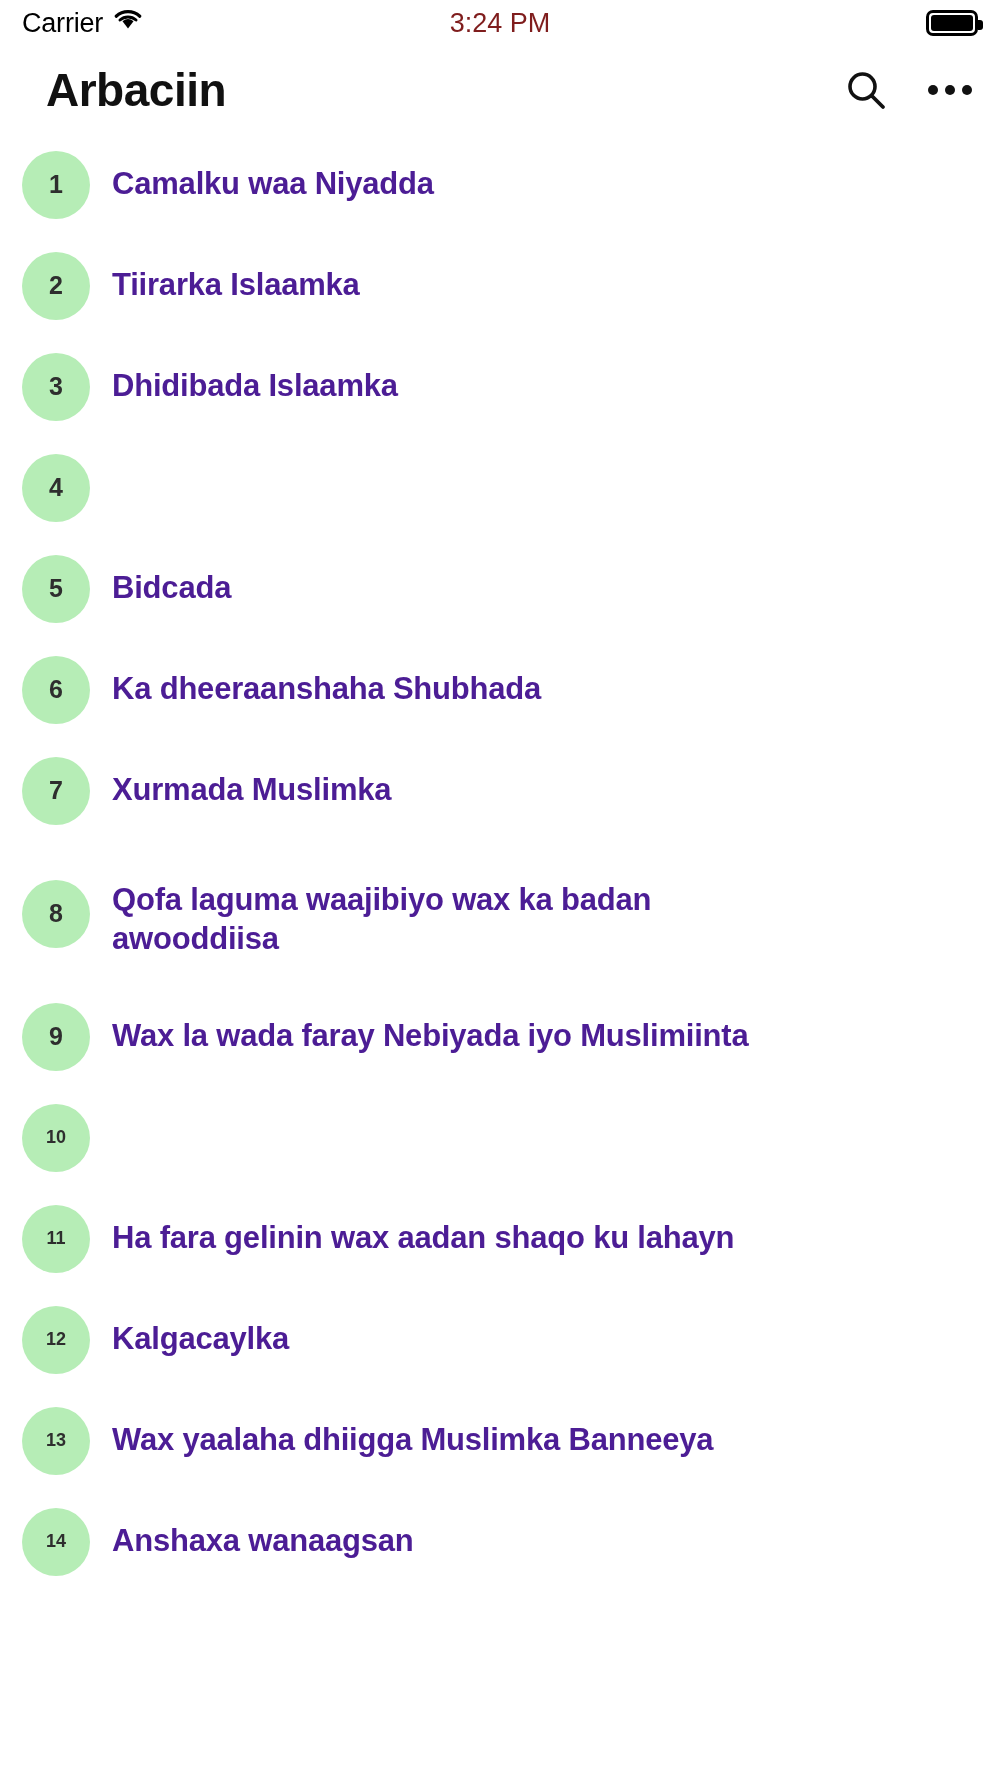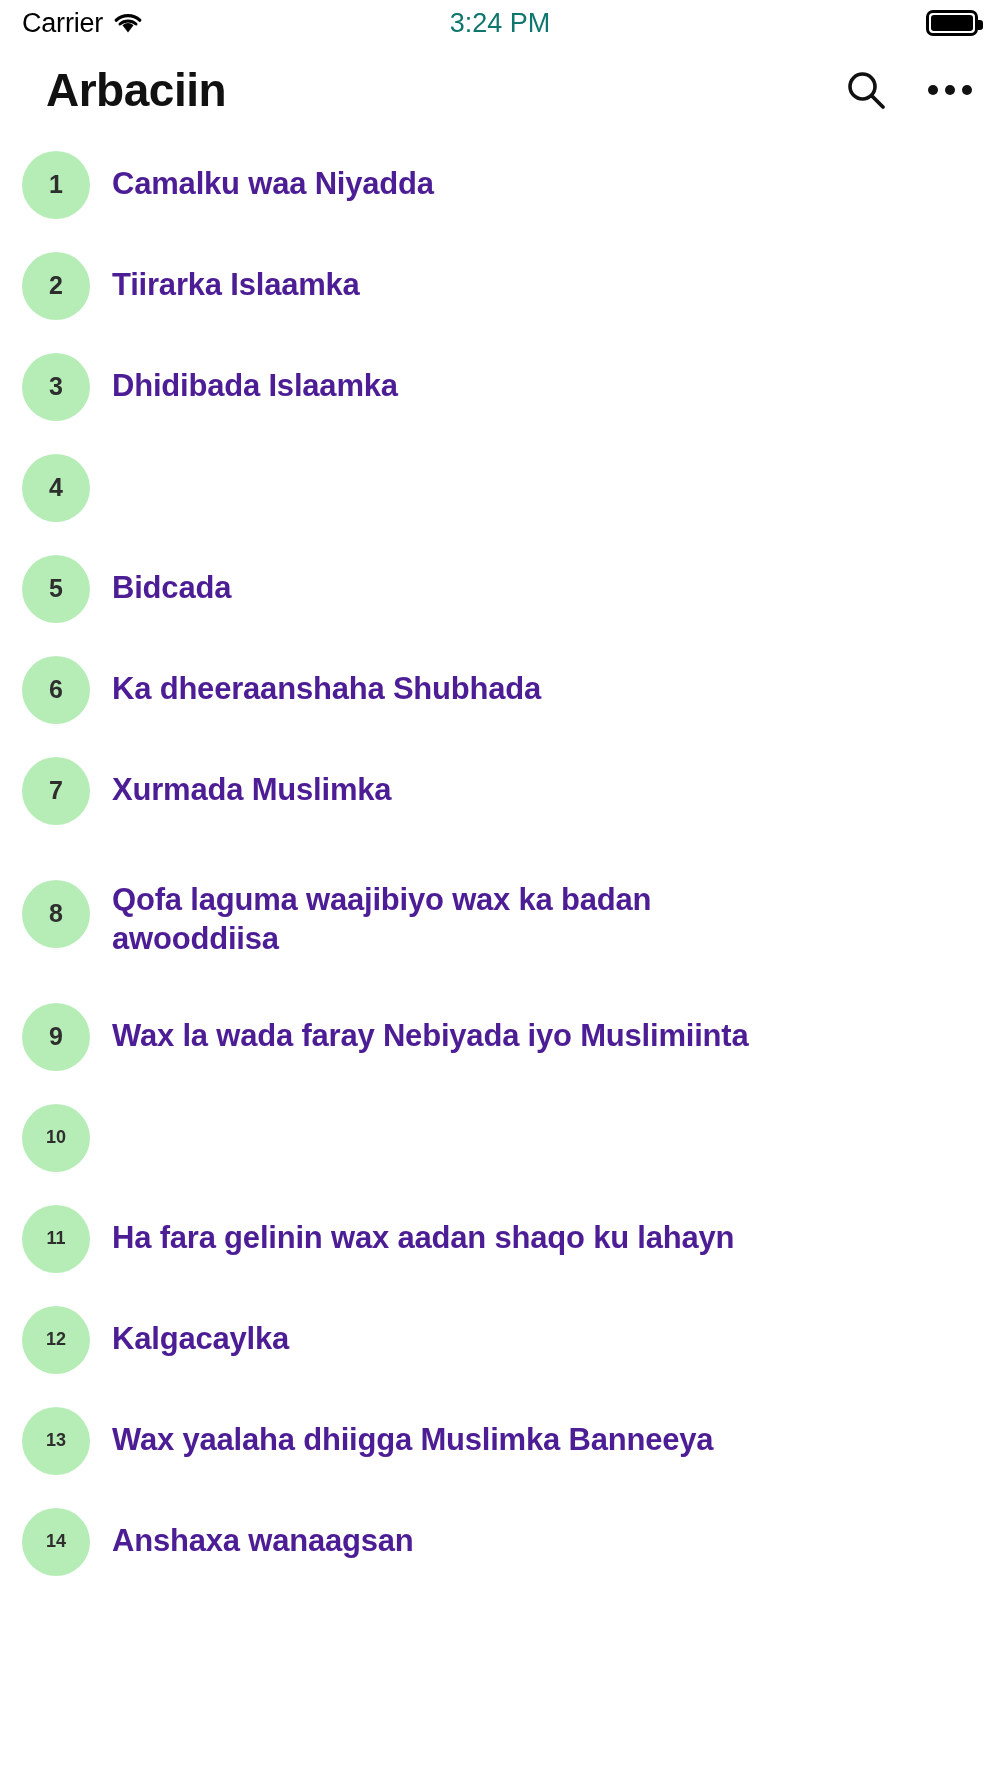--- a/index.html
+++ b/index.html
@@ -20,42 +20,41 @@
   .status-bar {
     height: 46px;
     display: flex;
     align-items: center;
     padding: 0 22px;
     box-sizing: border-box;
     position: relative;
   }
   .status-left {
     display: flex;
-    align-items: center;
     gap: 10px;
   }
   .carrier-label {
     font-size: 27px;
     letter-spacing: -0.2px;
     color: #000;
   }
   .wifi-icon {
     display: inline-block;
     width: 30px;
     height: 22px;
     position: relative;
   }
   .status-time {
     position: absolute;
     left: 0;
     right: 0;
     text-align: center;
     font-size: 27px;
     font-weight: 400;
-    color: #0f766e;
+    color: #7f1d1d;
     pointer-events: none;
   }
   .status-right {
     margin-left: auto;
     display: flex;
     align-items: center;
   }
   .battery {
     width: 52px;
     height: 26px;

